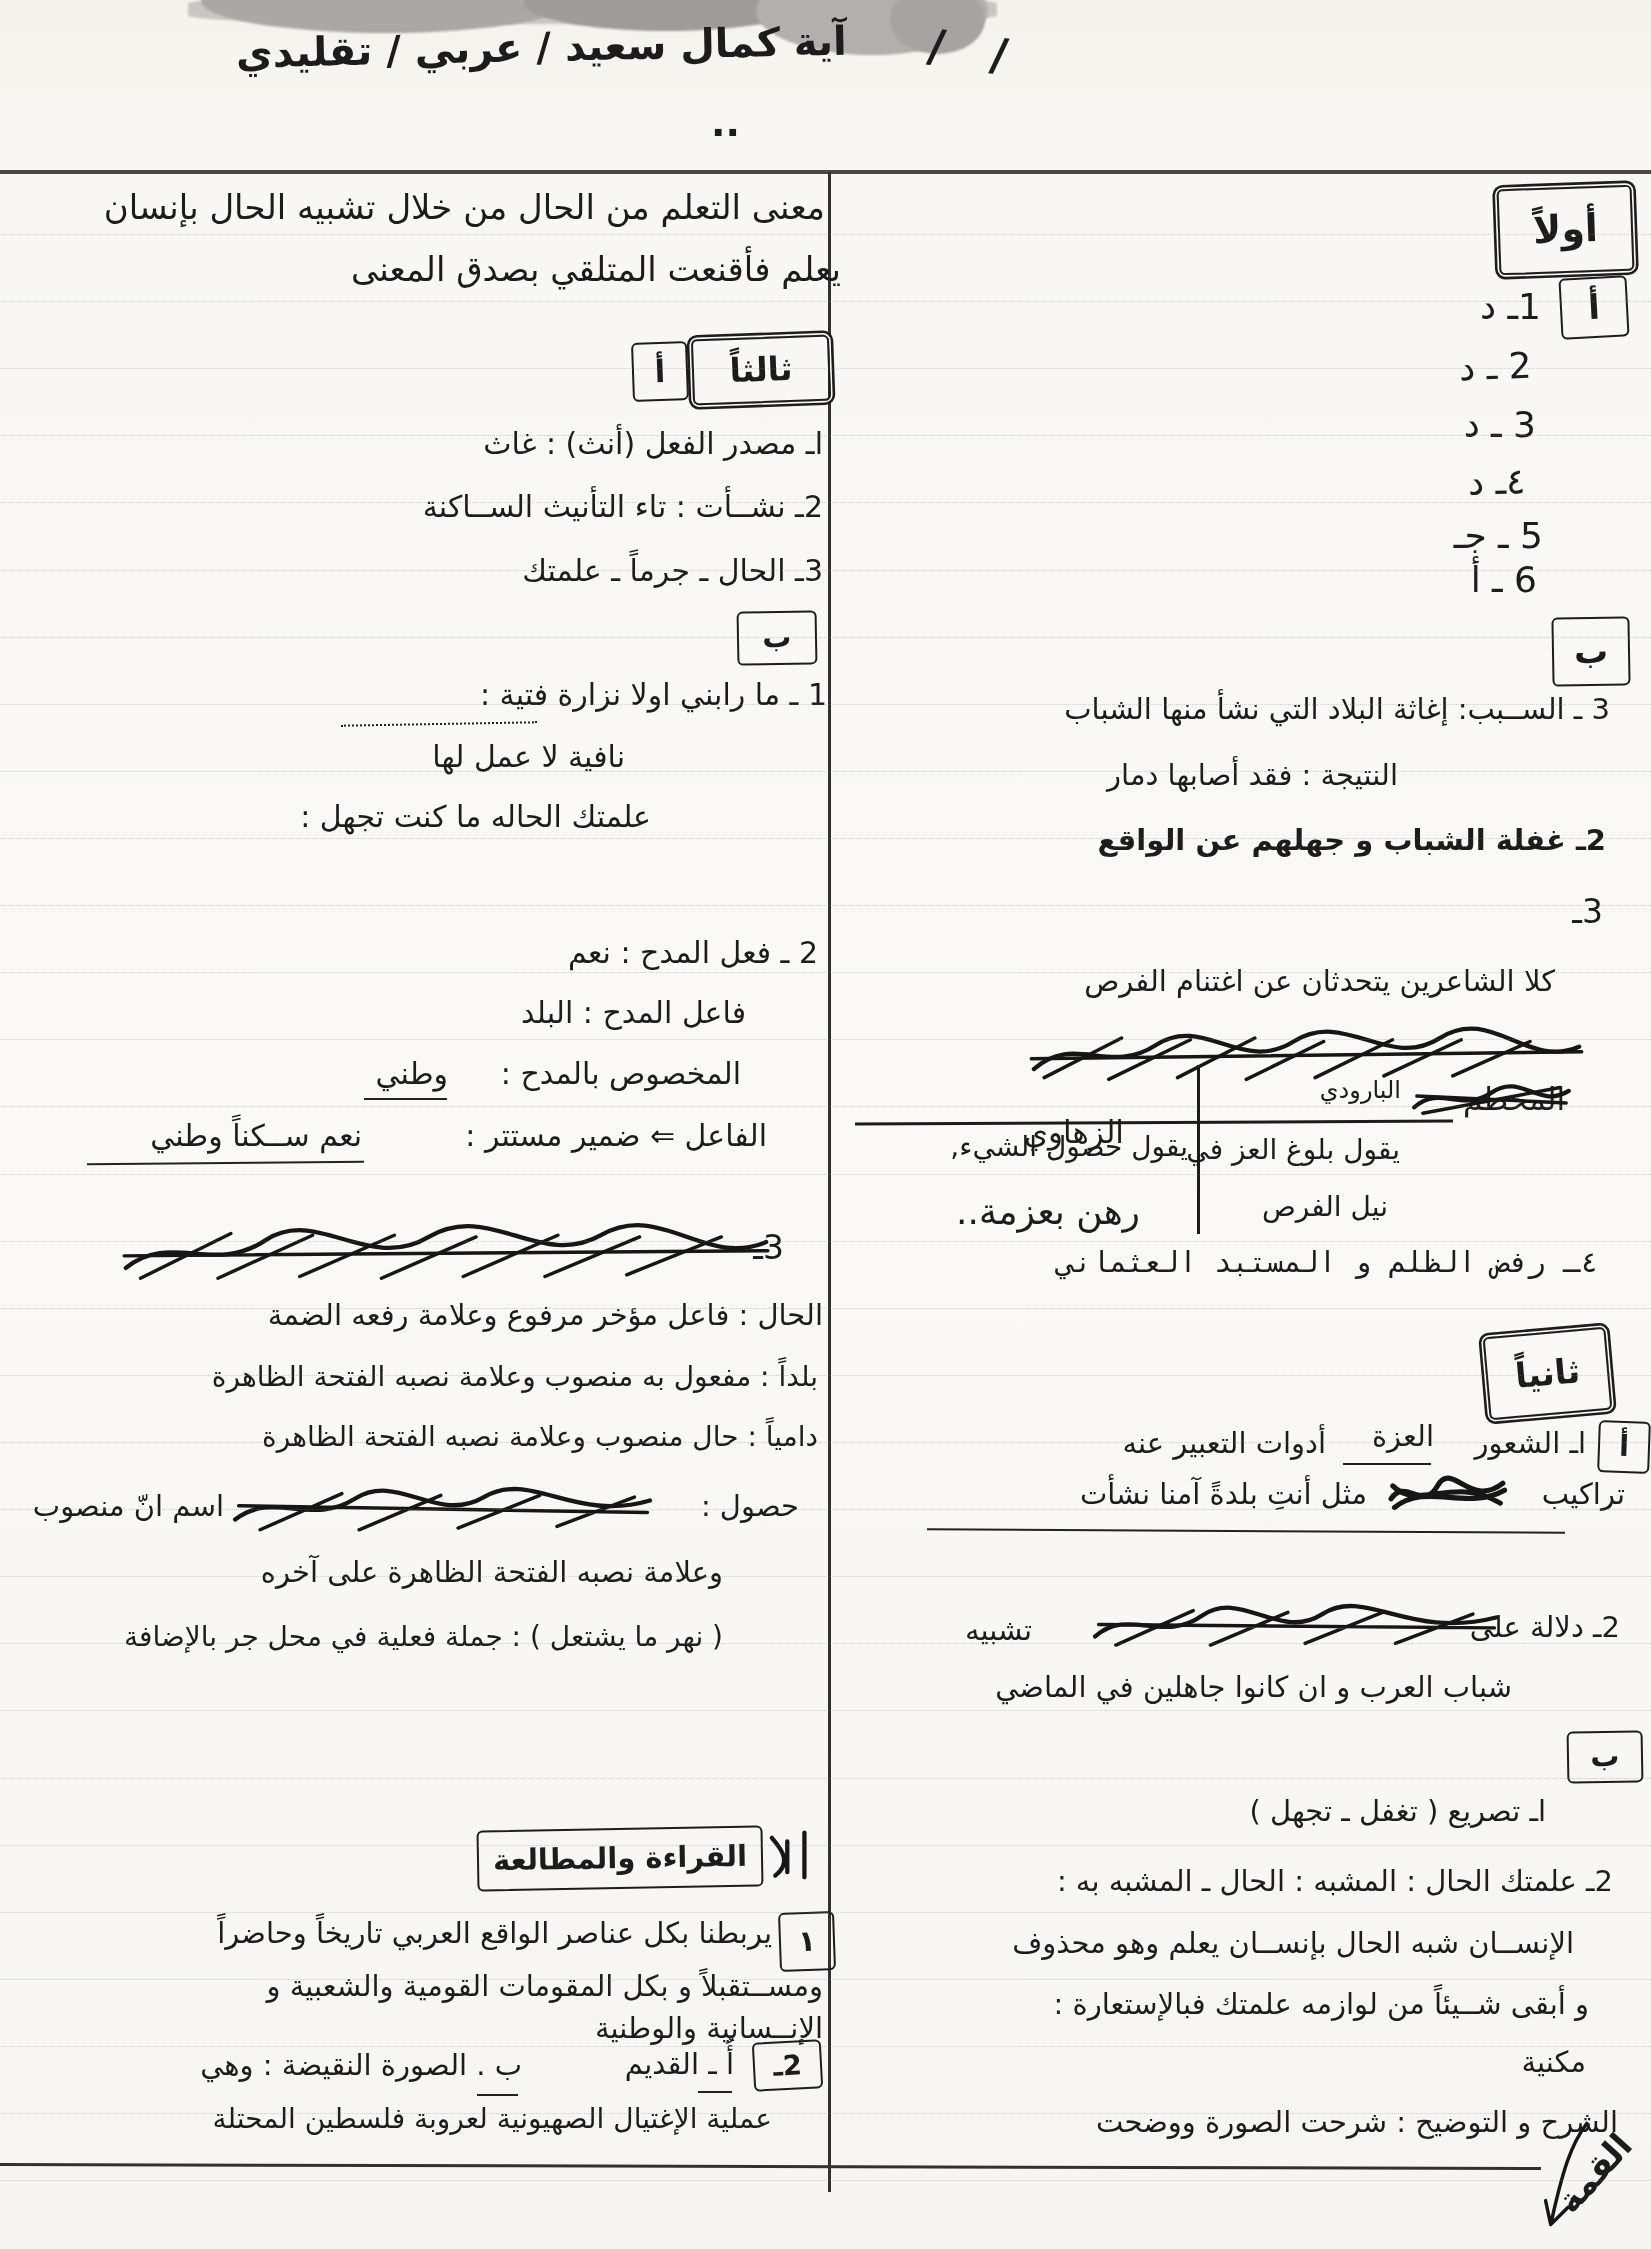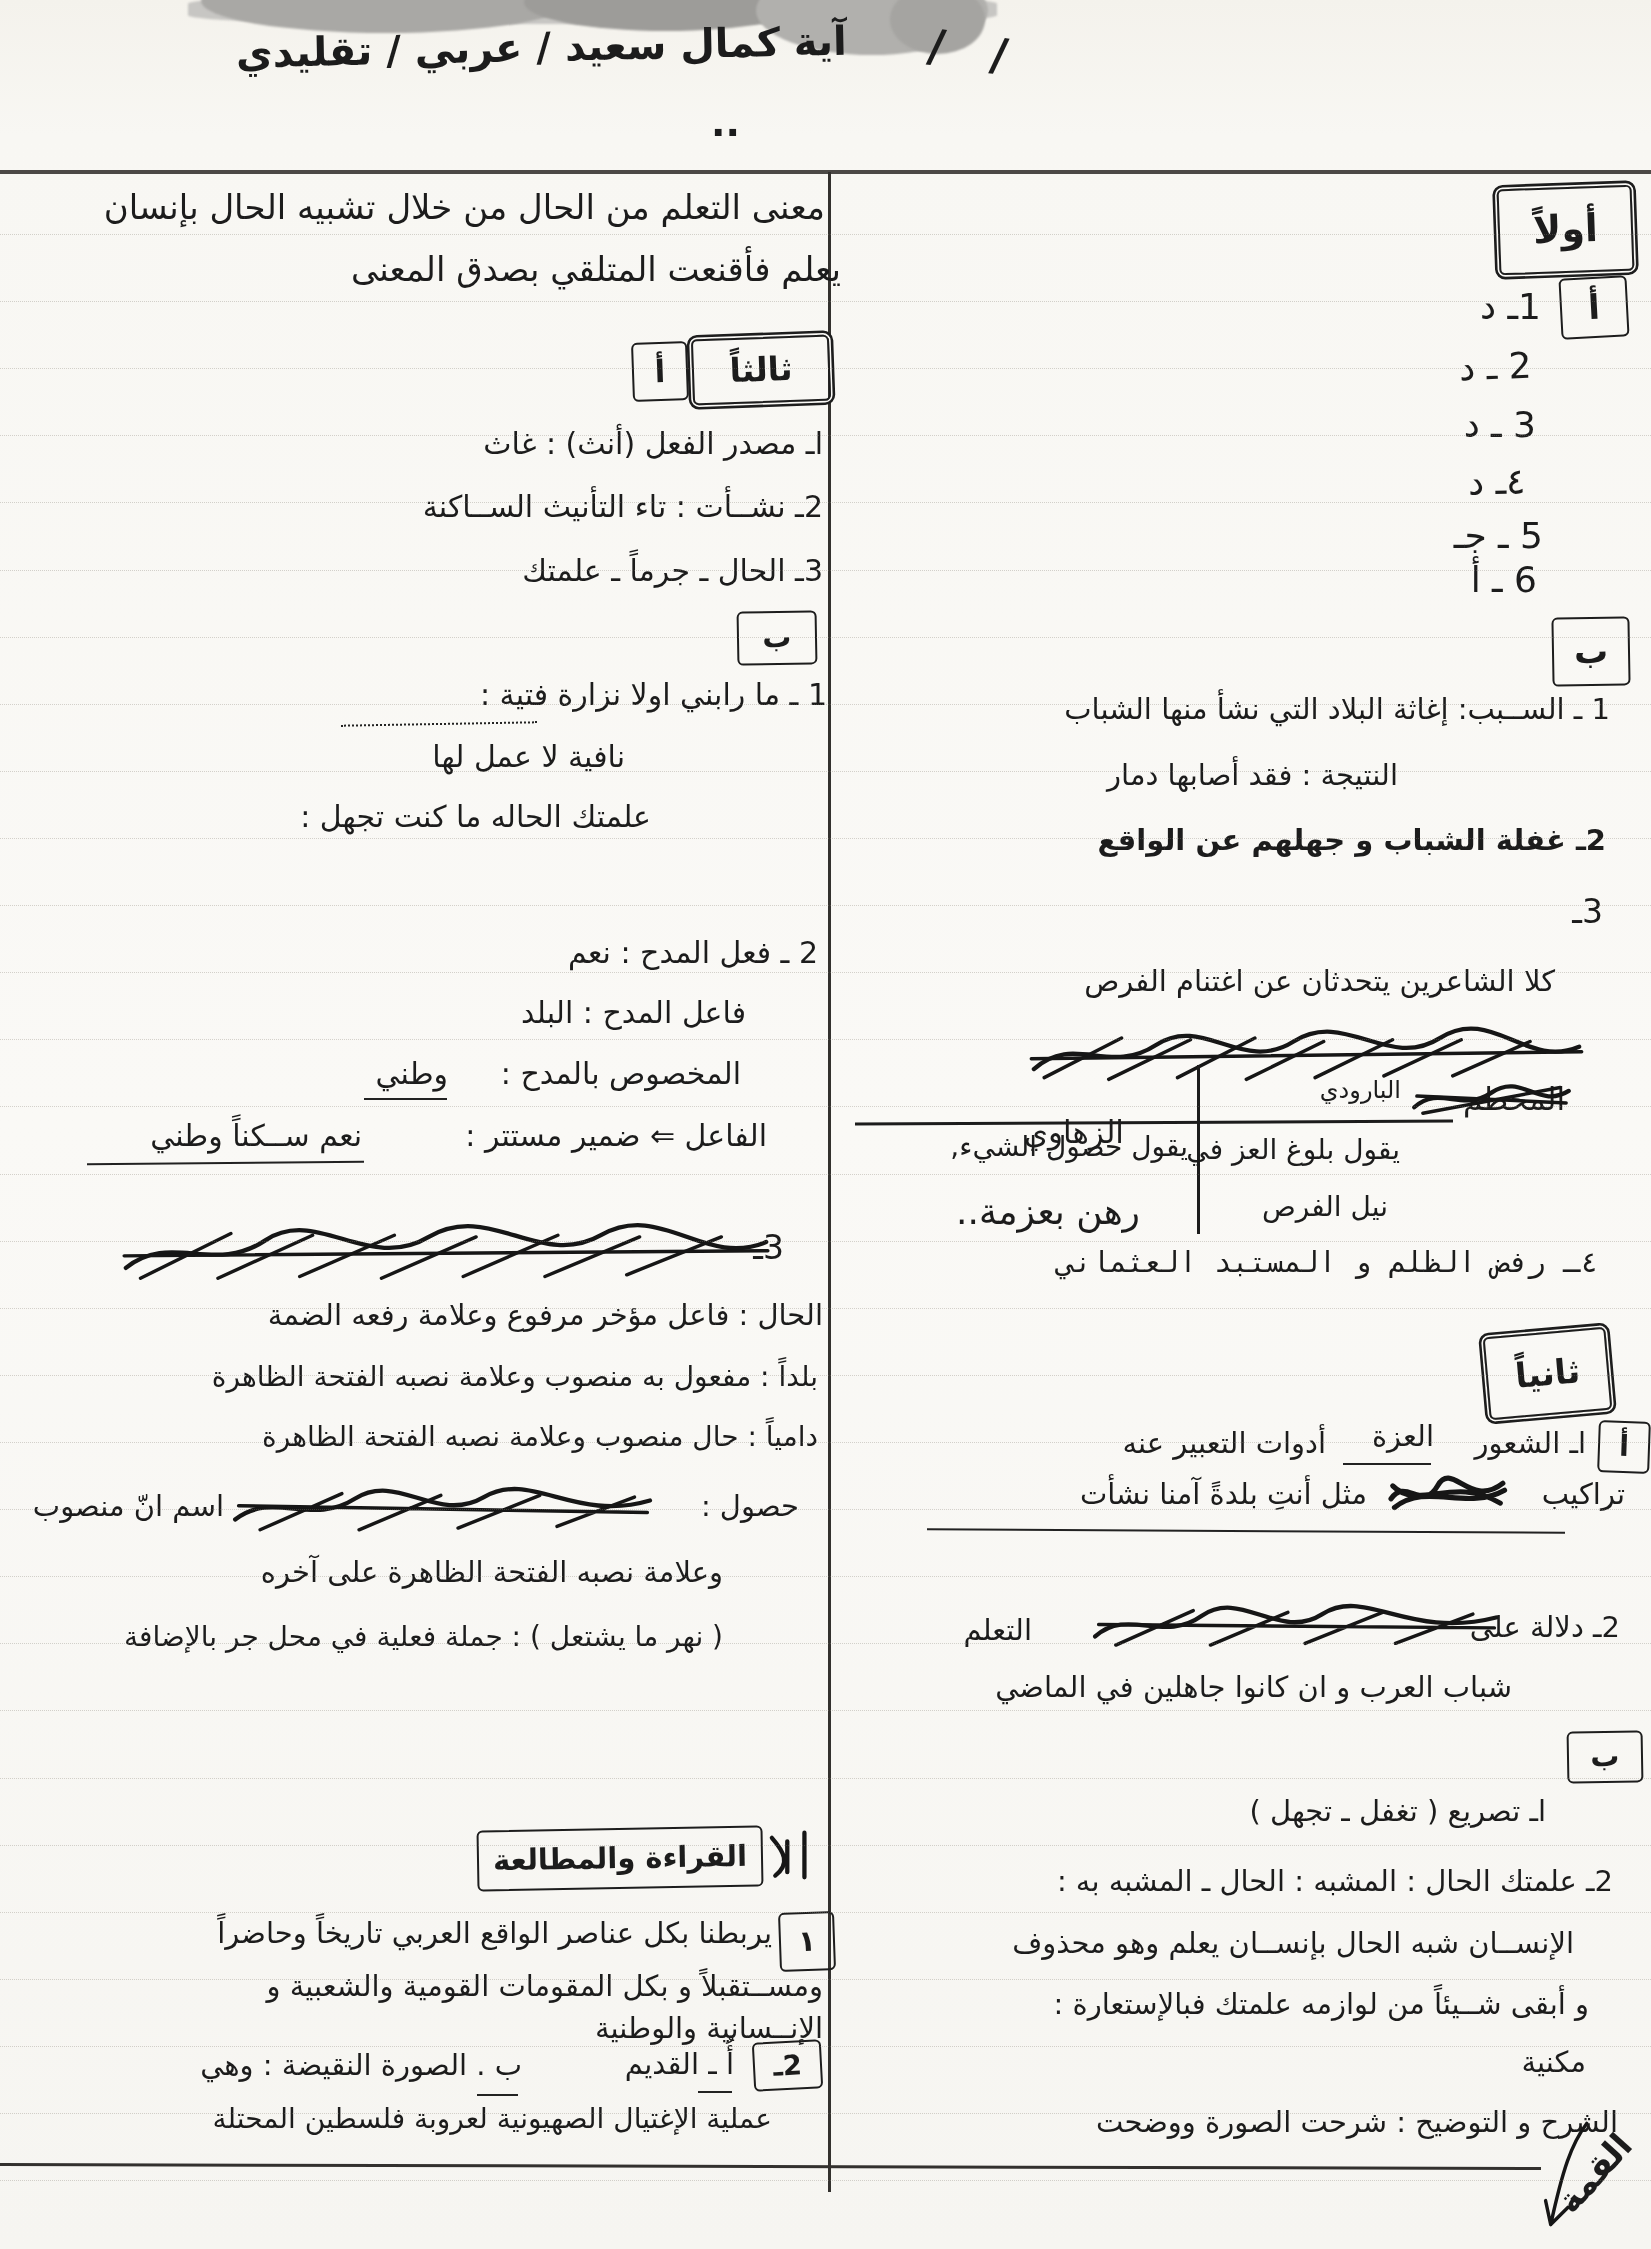--- a/index.html
+++ b/index.html
@@ -55,21 +55,21 @@
   <div class="hw" style="right:120px;top:346px;font-size:36px;transform:rotate(-2deg);">2 ـ  د</div>
   <div class="hw" style="right:115px;top:404px;font-size:36px;">3 ـ  د</div>
   <div class="hw" style="right:126px;top:461px;font-size:36px;transform:rotate(-1deg);">٤ـ  د</div>
   <div class="hw" style="right:108px;top:515px;font-size:36px;">5 ـ  جـ</div>
   <div class="hw" style="right:114px;top:559px;font-size:36px;">6 ـ  أ</div>
 
   <div class="hbox" style="left:1553px;top:617px;width:74px;height:65px;transform:rotate(-1deg);">
     <span class="hw" style="position:static;font-size:34px;font-weight:bold;">ب</span>
   </div>
 
-  <div class="hw" style="right:41px;top:693px;font-size:29px;">1 ـ الســبب: إغاثة البلاد التي نشأ منها الشباب</div>
+  <div class="hw" style="right:41px;top:693px;font-size:29px;">3 ـ الســبب: إغاثة البلاد التي نشأ منها الشباب</div>
   <div class="hw" style="right:253px;top:759px;font-size:29px;">النتيجة : فقد أصابها دمار</div>
   <div class="hw" style="right:45px;top:824px;font-size:29px;font-weight:bold;">2ـ غفلة الشباب و جهلهم عن الواقع</div>
   <div class="hw" style="right:48px;top:893px;font-size:33px;">3ـ</div>
   <div class="hw" style="right:96px;top:965px;font-size:29px;">كلا الشاعرين يتحدثان عن اغتنام الفرص</div>
 
   <svg class="scrib" style="left:1028px;top:1026px;" width="559" height="62" viewBox="0 0 650 72">
     <path d="M8 50 C55 8,95 58,150 22 S250 56,310 18 S420 52,480 14 S580 50,642 24" stroke-width="5"></path>
     <path d="M20 60 L110 14 M95 62 L190 16 M175 60 L265 14 M255 62 L345 18 M335 60 L425 16 M415 58 L505 16 M495 58 L585 18" stroke-width="4"></path>
     <path d="M5 38 L645 30" stroke-width="4"></path>
   </svg>
@@ -107,21 +107,21 @@
     <path d="M8 30 C25 5,45 45,62 15 S100 42,138 12 M10 15 C40 45,80 2,135 35 M12 40 C50 10,95 45,140 20" stroke-width="6"></path>
   </svg>
   <div class="hw" style="right:284px;top:1478px;font-size:29px;">مثل  أنتِ بلدةً آمنا نشأت</div>
   <div class="ul" style="left:928px;top:1530px;width:638px;transform:rotate(.3deg);"></div>
 
   <div class="hw" style="right:31px;top:1611px;font-size:29px;">2ـ دلالة على</div>
   <svg class="scrib" style="left:1091px;top:1602px;" width="413" height="50" viewBox="0 0 480 58">
     <path d="M6 40 C45 6,85 48,130 16 S220 46,270 14 S370 44,472 18" stroke-width="5"></path>
     <path d="M10 26 L470 30 M30 50 L120 10 M140 50 L230 12 M250 48 L340 12 M355 48 L445 14" stroke-width="4"></path>
   </svg>
-  <div class="hw" style="right:619px;top:1614px;font-size:29px;">التعلم</div>
+  <div class="hw" style="right:619px;top:1614px;font-size:29px;">تشبيه</div>
   <div class="hw" style="right:139px;top:1671px;font-size:29px;">شباب العرب و ان كانوا جاهلين في الماضي</div>
 
   <div class="hbox" style="left:1568px;top:1731px;width:72px;height:48px;transform:rotate(-1deg);">
     <span class="hw" style="position:static;font-size:29px;font-weight:bold;">ب</span>
   </div>
   <div class="hw" style="right:105px;top:1795px;font-size:29px;">اـ  تصريع ( تغفل ـ تجهل )</div>
   <div class="hw" style="right:38px;top:1865px;font-size:29px;">2ـ  علمتك الحال : المشبه : الحال ـ المشبه به :</div>
   <div class="hw" style="right:77px;top:1927px;font-size:29px;">الإنســان شبه الحال بإنســان يعلم وهو محذوف</div>
   <div class="hw" style="right:62px;top:1988px;font-size:29px;">و أبقى شــيئاً من لوازمه علمتك فبالإستعارة :</div>
   <div class="hw" style="right:65px;top:2046px;font-size:29px;">مكنية</div>

